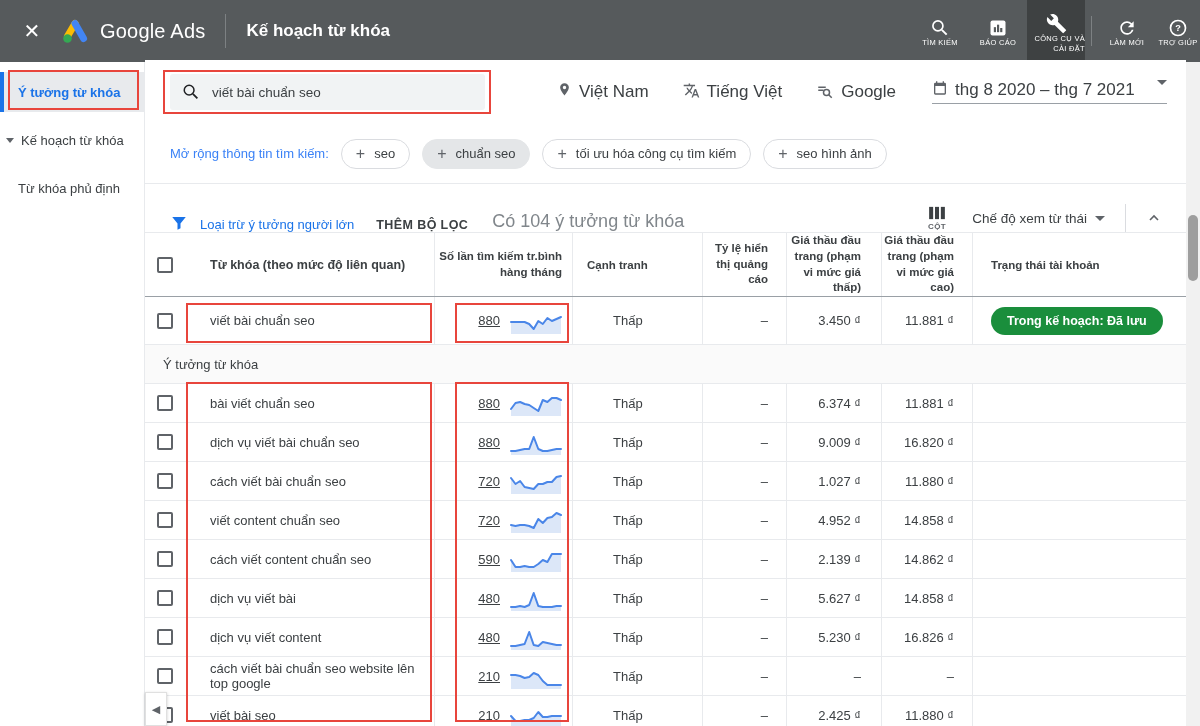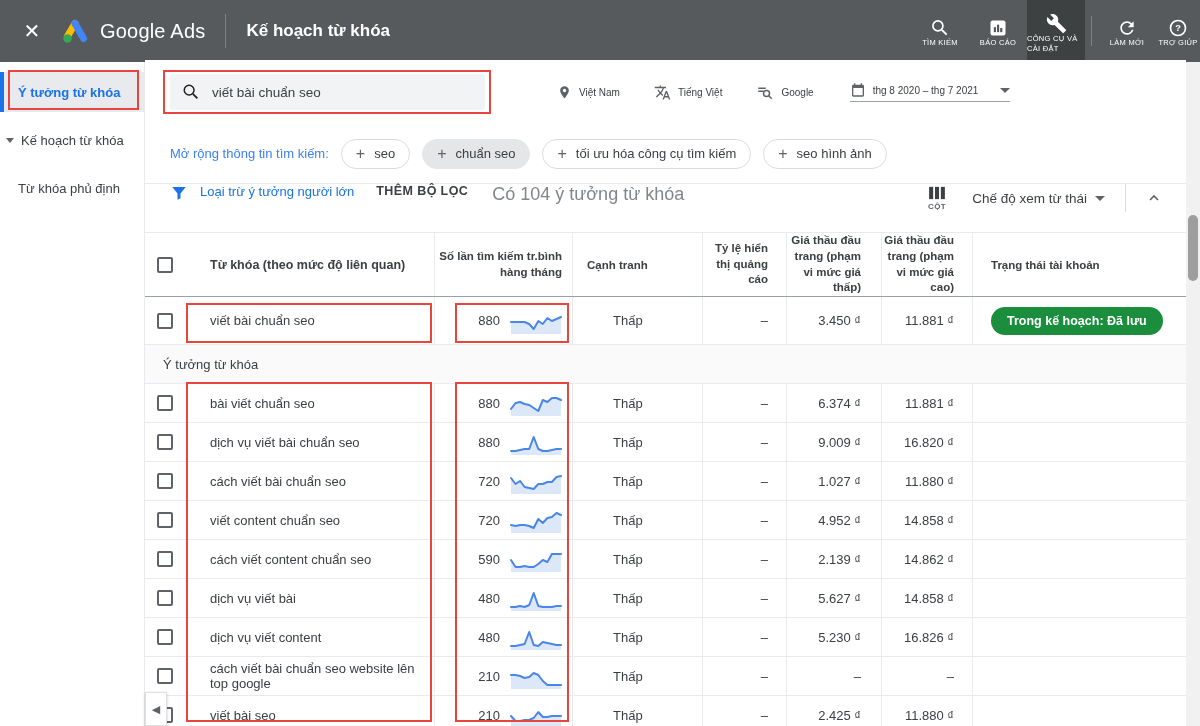--- a/index.html
+++ b/index.html
@@ -10,52 +10,52 @@
   
   .topbar { position:absolute; left:0; top:0; width:1200px; height:62px; background:#565a5c; display:flex; align-items:center; }
   .close-x { color:#fff; font-size:20px; margin-left:18px; cursor:pointer; width:28px; text-align:center; }
   .logo { margin-left:14px; display:flex; align-items:center; }
   .brand { color:#fff; font-size:20px; font-weight:400; margin-left:10px; letter-spacing:.2px; }
   .tb-divider { width:1px; height:34px; background:#7d8183; margin:0 20px; }
   .tb-title { color:#fff; font-size:17px; font-weight:bold; }
   .tb-actions { margin-left:auto; display:flex; align-items:stretch; height:62px; }
   .tb-action { width:58px; display:flex; flex-direction:column; align-items:center; justify-content:center; color:#fff; cursor:pointer; padding-top:4px; }
   .tb-action.active { background:rgba(0,0,0,.28); }
-  .tb-action .lbl { font-size:7.5px; letter-spacing:.3px; text-align:left; line-height:1.25; text-transform:uppercase; }
+  .tb-action .lbl { font-size:7.5px; letter-spacing:.3px; text-align:right; line-height:1.25; text-transform:uppercase; }
   .tb-vdiv { width:1px; height:30px; background:#7d8183; align-self:center; margin:0 6px; }
   .tb-action.clipped { width:44px; overflow:hidden; }
 
   
   .sidebar { position:absolute; left:0; top:62px; width:145px; height:664px; background:#fff; border-right:1px solid #e8eaed; }
   .side-item { position:relative; height:40px; display:flex; align-items:center; padding-left:18px; font-size:13px; color:#3c4043; cursor:pointer; margin-top:8px; }
   .side-item.first { margin-top:10px; }
   .side-item.active { background:#e8eaed; color:#1a73e8; font-weight:bold; }
   .side-item.active::before { content:""; position:absolute; left:0; top:0; bottom:0; width:4px; background:#1a73e8; }
   .side-item.gap { margin-top:26px; }
   .side-caret { border-left:4.5px solid transparent; border-right:4.5px solid transparent; border-top:5px solid #5f6368; margin-right:7px; margin-left:-12px; }
 
   
   .main { position:absolute; left:145px; top:60px; width:1041px; height:664px; background:#fff; }
 
   .toolbar-row { height:64px; display:flex; align-items:center; }
   .search-wrap { margin-left:25px; width:315px; height:36px; background:#f1f3f4; border-radius:3px; display:flex; align-items:center; padding:0 12px; }
   .search-wrap svg { flex:0 0 auto; }
   .search-wrap input { border:0; outline:0; background:transparent; font-family:inherit; font-size:13.5px; color:#3c4043; margin-left:12px; width:250px; }
-  .tool-ctl { display:flex; align-items:center; font-size:10px; color:#3c4043; cursor:pointer; white-space:nowrap; }
+  .tool-ctl { display:flex; align-items:flex-start; font-size:17px; color:#3c4043; cursor:pointer; white-space:nowrap; }
   .tool-ctl svg { margin-right:7px; }
   .ctl-loc { margin-left:72px; } .ctl-lang { margin-left:34px; } .ctl-net { margin-left:34px; } .ctl-date { margin-left:36px; border-bottom:1px solid #9aa0a6; padding-bottom:3px; }
   .date-caret { border-left:5px solid transparent; border-right:5px solid transparent; border-top:5px solid #5f6368; margin-left:22px; }
 
   .chips-row { height:60px; display:flex; align-items:center; border-bottom:1px solid #e8eaed; }
   .chips-label { margin-left:25px; font-size:13px; color:#3b82f6; }
   .chip { display:flex; align-items:center; height:30px; border:1px solid #dadce0; border-radius:15px; padding:0 14px; margin-left:12px; font-size:13px; color:#3c4043; background:#fff; cursor:pointer; white-space:nowrap; }
   .chip.filled { background:#e4e6e8; border-color:#e4e6e8; }
   .chip .plus { font-size:16px; color:#5f6368; margin-right:9px; font-weight:400; }
 
-  .filter-bar { height:49px; display:flex; align-items:flex-start; border-bottom:1px solid #e8eaed; }
+  .filter-bar { height:49px; display:flex; align-items:flex-end; border-bottom:1px solid #e8eaed; }
   .funnel { margin-left:25px; }
   .flt-link { margin-left:12px; font-size:13px; color:#1a73e8; cursor:pointer; }
   .flt-add { margin-left:22px; font-size:12.5px; font-weight:bold; letter-spacing:.4px; color:#3c4043; cursor:pointer; }
   .flt-count { margin-left:24px; font-size:18px; color:#80868b; }
   .flt-right { margin-left:auto; display:flex; align-items:center; }
   .cols-btn { display:flex; flex-direction:column; align-items:center; cursor:pointer; margin-right:26px;font-weight:bold; }
   .cols-btn .lbl { font-size:8px; color:#5f6368; margin-top:2px; letter-spacing:.4px; }
   .view-mode { display:flex; align-items:center; font-size:13.5px; color:#3c4043; cursor:pointer; }
   .view-caret { border-left:5px solid transparent; border-right:5px solid transparent; border-top:5px solid #5f6368; margin-left:8px; }
   .flt-vdiv { width:1px; height:28px; background:#dadce0; margin:0 20px; }
@@ -75,21 +75,21 @@
   .table-header { height:64px; display:flex; align-items:stretch; border-bottom:1px solid #9aa0a6; font-size:11.5px; font-weight:bold; color:#3c4043; }
   .table-header > div { display:flex; align-items:center; }
   .table-header .col-vol, .table-header .col-share, .table-header .col-low, .table-header .col-high { justify-content:flex-end; text-align:right; }
   .table-header .col-kw { font-size:12.5px; }
   .hdr-wrap { line-height:1.35; }
 
   .table-row { height:39px; display:flex; align-items:stretch; border-bottom:1px solid #e8eaed; font-size:13px; color:#3c4043; background:#fff; }
   .table-row.tall { height:48px; }
   .table-row > div { display:flex; align-items:center; }
   .table-row .col-share, .table-row .col-low, .table-row .col-high { justify-content:flex-end; }
-  .vol-num { margin-right:10px; }
+  .vol-num { margin-right:10px;text-decoration:underline; }
   .checkbox { width:16px; height:16px; border:2px solid #5f6368; border-radius:2px; background:#fff; cursor:pointer; }
   .section-row { height:39px; display:flex; align-items:center; padding-left:18px; font-size:13px; color:#3c4043; background:#fafafa; border-bottom:1px solid #e8eaed; }
   .badge { background:#1a8e3c; color:#fff; font-size:12.5px; font-weight:bold; border-radius:16px; padding:7px 16px; white-space:nowrap; }
   .spark { display:block; }
 
   
   .vscroll { position:absolute; right:0; top:62px; width:14px; height:664px; background:#f1f1f1; }
   .vthumb { position:absolute; left:2px; width:10px; border-radius:5px; background:#9e9e9e; cursor:pointer; }
   .hscroll-arrow { position:absolute; left:145px; top:692px; width:22px; height:34px; background:#fff; border:1px solid #e0e0e0; box-shadow:0 1px 3px rgba(0,0,0,.2); display:flex; align-items:center; justify-content:center; font-size:11px; color:#5f6368; cursor:pointer; }
 

